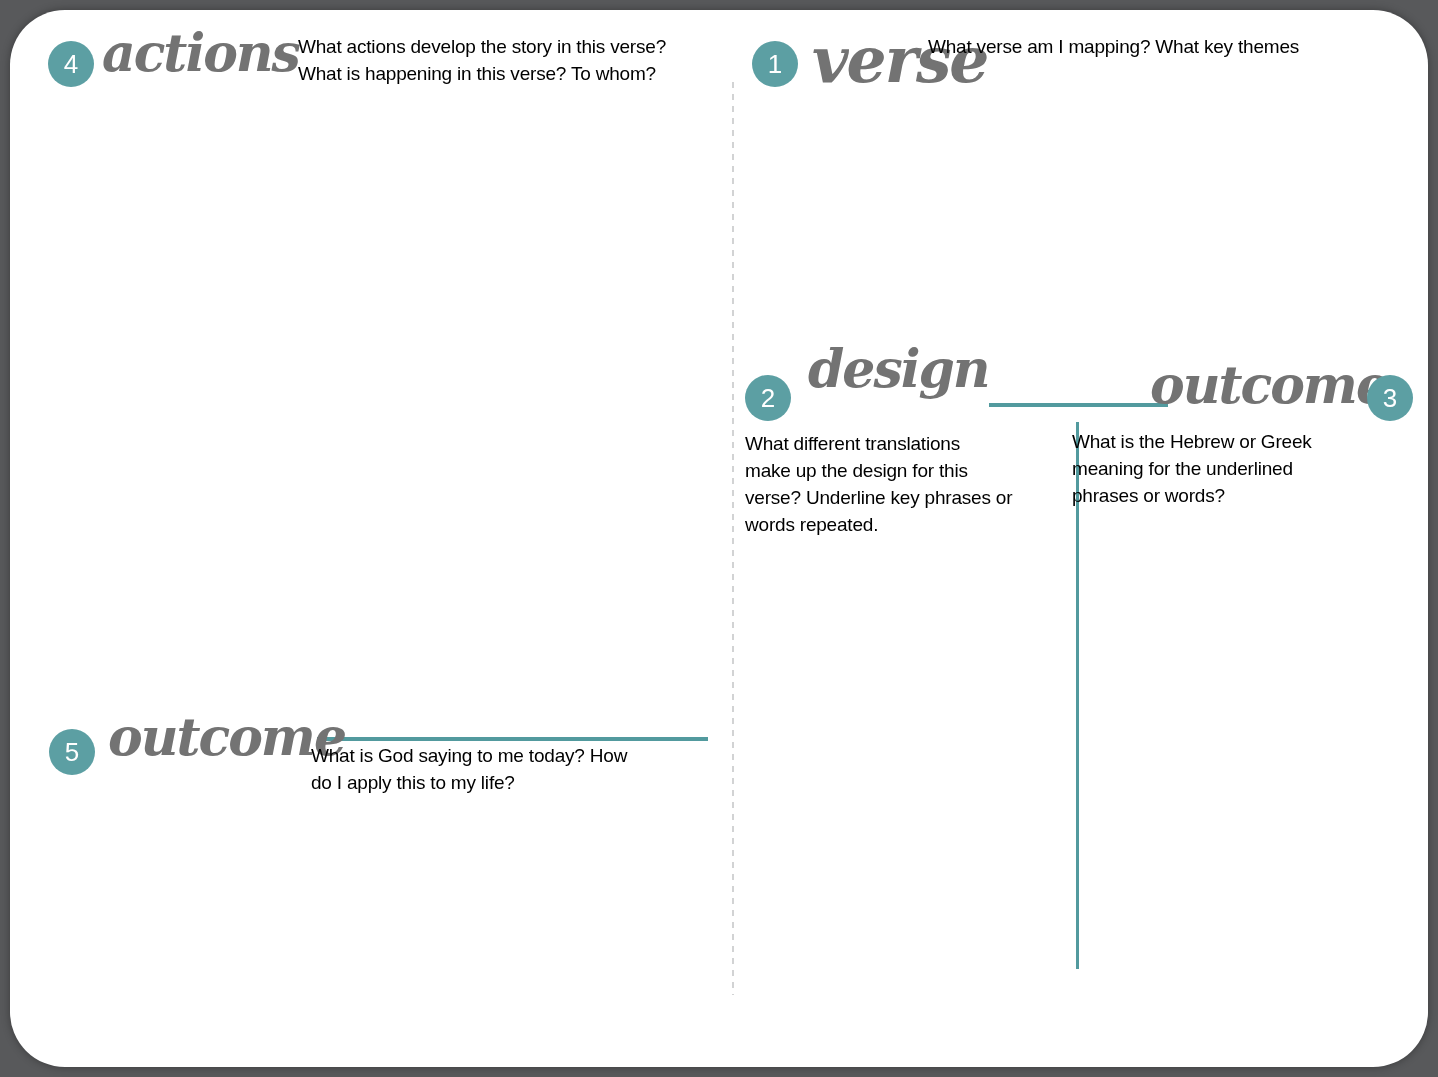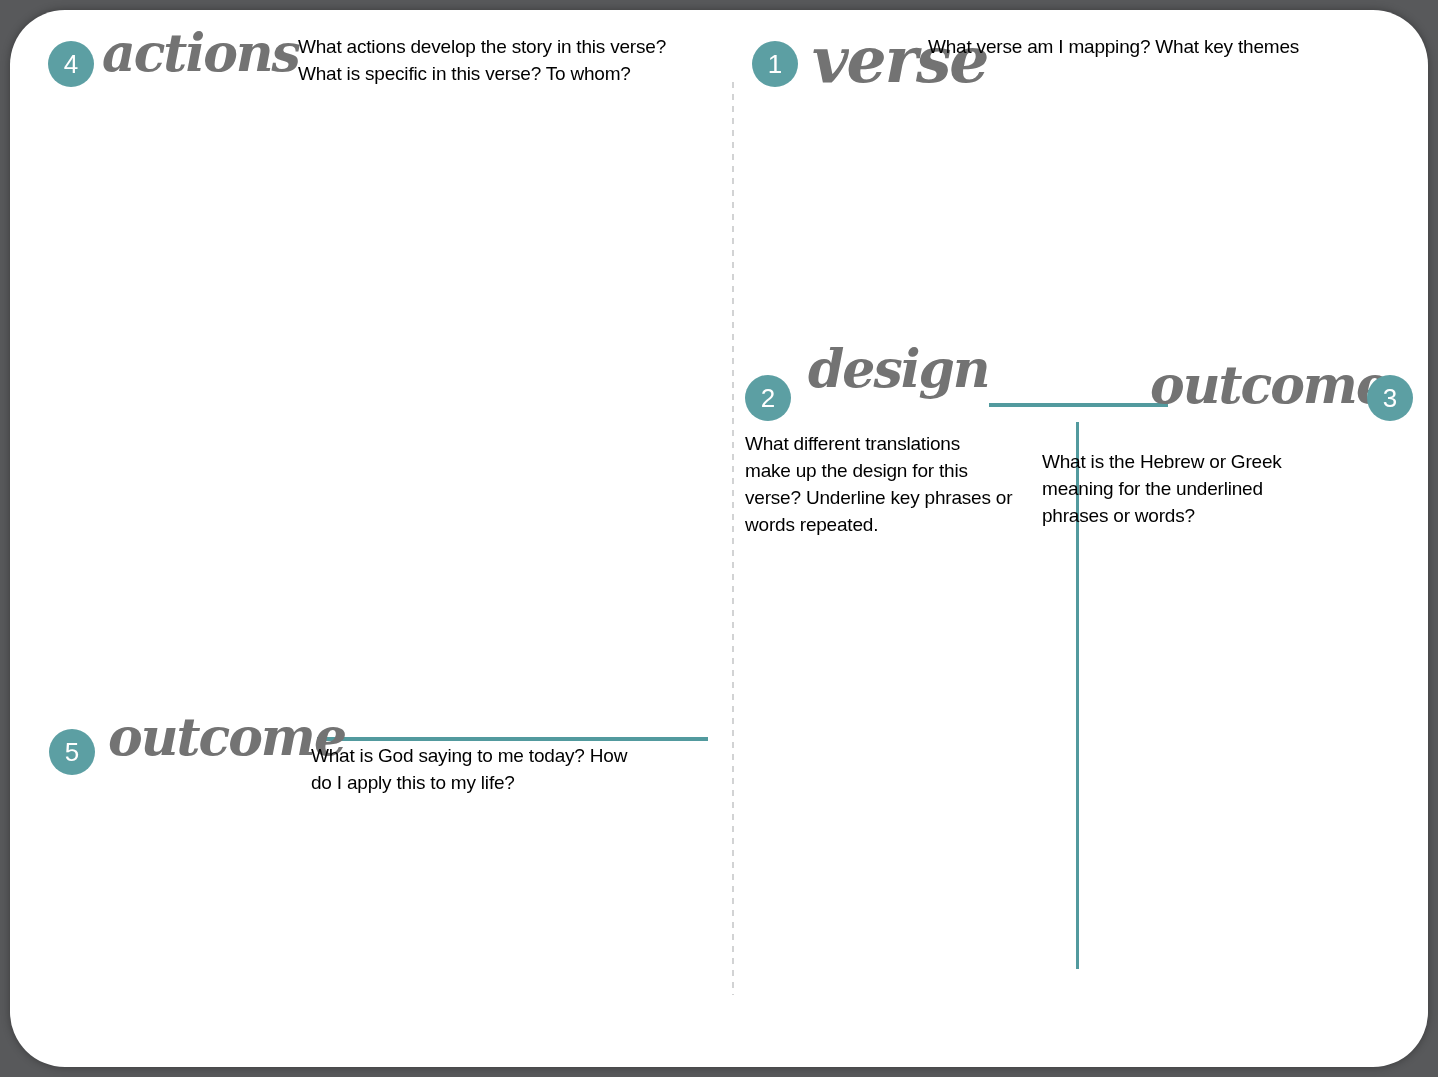--- a/index.html
+++ b/index.html
@@ -75,21 +75,21 @@
   <div class="design-develop-divider"></div>
 
   <div class="outcome-underline"></div>
 
   <div class="badge" style="left:38px;top:31px;">
     <span>4</span>
   </div>
   <div class="title" style="left:92px;top:14px;">actions</div>
   <div class="question" style="left:288px;top:23px;">
     <span>What actions develop the story in this verse?</span>
-    <span>What is specific in this verse? To whom?</span>
+    <span>What is happening in this verse? To whom?</span>
   </div>
 
   <div class="badge" style="left:742px;top:31px;">
     <span>1</span>
   </div>
   <div class="title" style="left:802px;top:16px;font-size:63px;">verse</div>
   <div class="question" style="left:918px;top:23px;">
     <span>What verse am I mapping? What key themes</span>
   </div>
 
@@ -101,21 +101,21 @@
     <span>What different translations</span>
     <span>make up the design for this</span>
     <span>verse? Underline key phrases or</span>
     <span>words repeated.</span>
   </div>
 
   <div class="title" style="left:1140px;top:346px;width:210px;text-align:right;">outcome</div>
   <div class="badge" style="left:1357px;top:365px;">
     <span>3</span>
   </div>
-  <div class="question" style="left:1032px;top:418px;margin-top:20px;">
+  <div class="question" style="left:1062px;top:418px;">
     <span>What is the Hebrew or Greek</span>
     <span>meaning for the underlined</span>
     <span>phrases or words?</span>
   </div>
 
   <div class="badge" style="left:39px;top:719px;">
     <span>5</span>
   </div>
   <div class="title" style="left:98px;top:698px;">outcome</div>
   <div class="question" style="left:301px;top:732px;">

